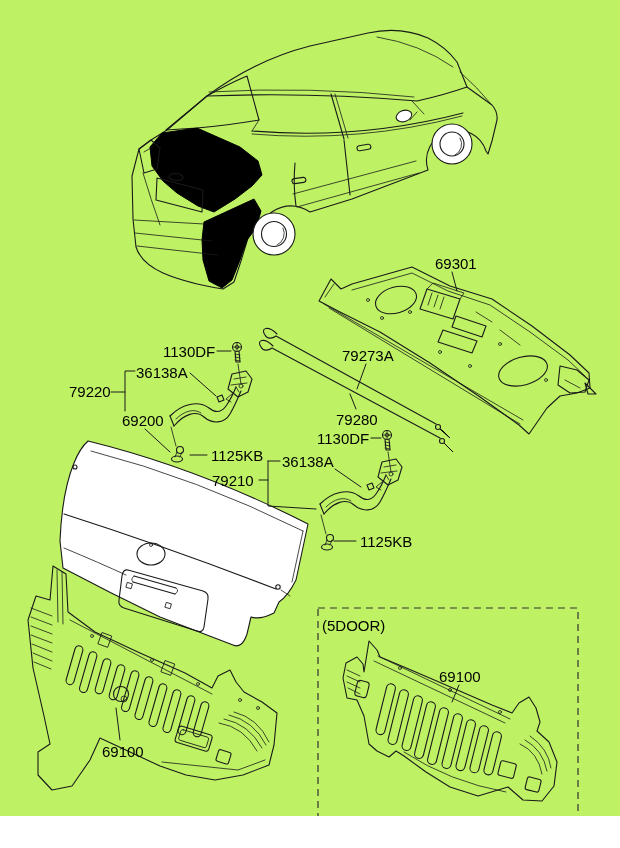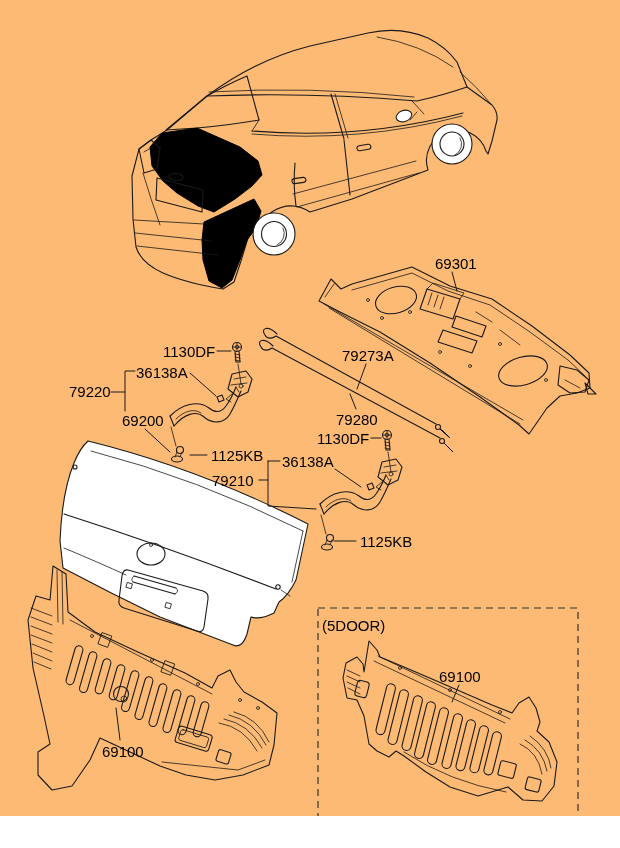--- a/index.html
+++ b/index.html
@@ -1,16 +1,16 @@
 <!DOCTYPE html>
 <html><head>
 <meta charset="utf-8">
 <style>
   html,body{margin:0;padding:0;background:#fff;}
-  #canvas{position:relative;width:620px;height:816px;background:#fdba74;overflow:hidden;}
+  #canvas{position:relative;width:620px;height:816px;background:#bef264;overflow:hidden;}
   svg{display:block;}
   .ln{stroke:#1a1a1a;stroke-width:1.1;fill:none;stroke-linejoin:round;stroke-linecap:round;}
   .thin{stroke:#1a1a1a;stroke-width:0.8;fill:none;stroke-linecap:round;}
   .wf{fill:#ffffff;}
   .bk{fill:#000000;stroke:#000000;stroke-width:1;}
   .lab{font-family:"Liberation Sans",sans-serif;font-size:15px;fill:#000;}
   .dash{stroke:#333;stroke-width:1.2;fill:none;stroke-dasharray:7 5;}
   .lead{stroke:#1a1a1a;stroke-width:1;fill:none;stroke-linecap:round;}
 </style>
 </head>

